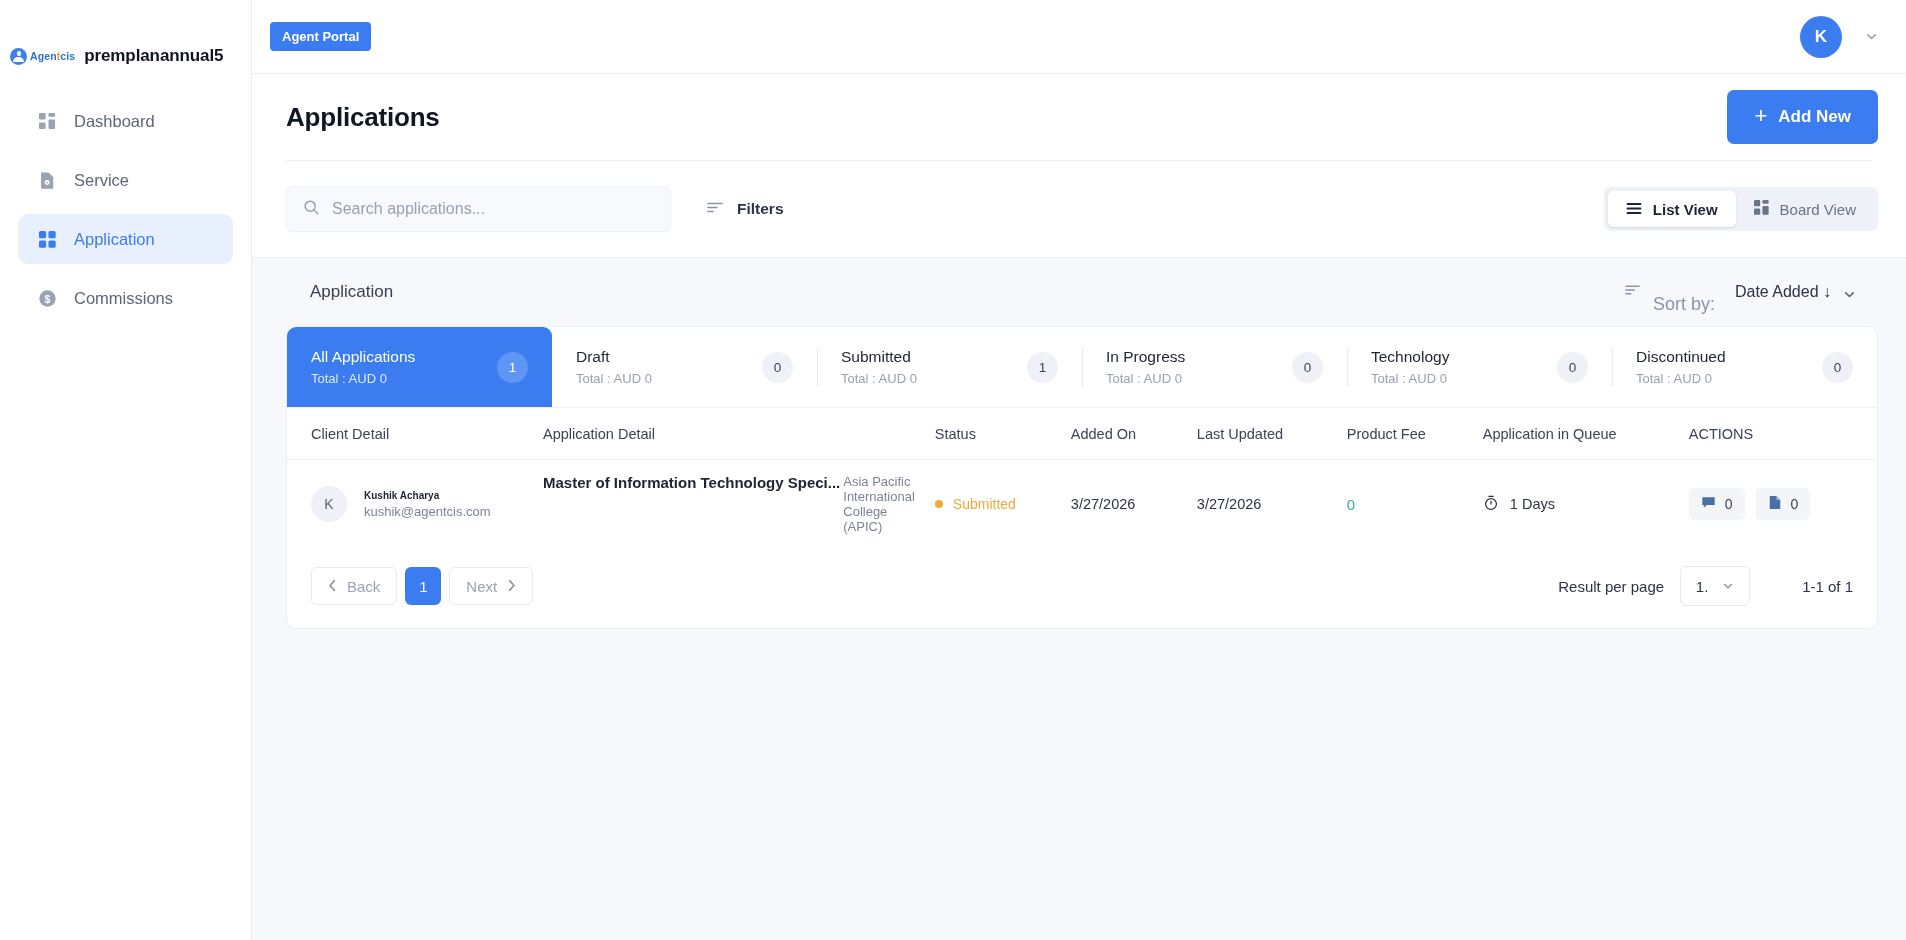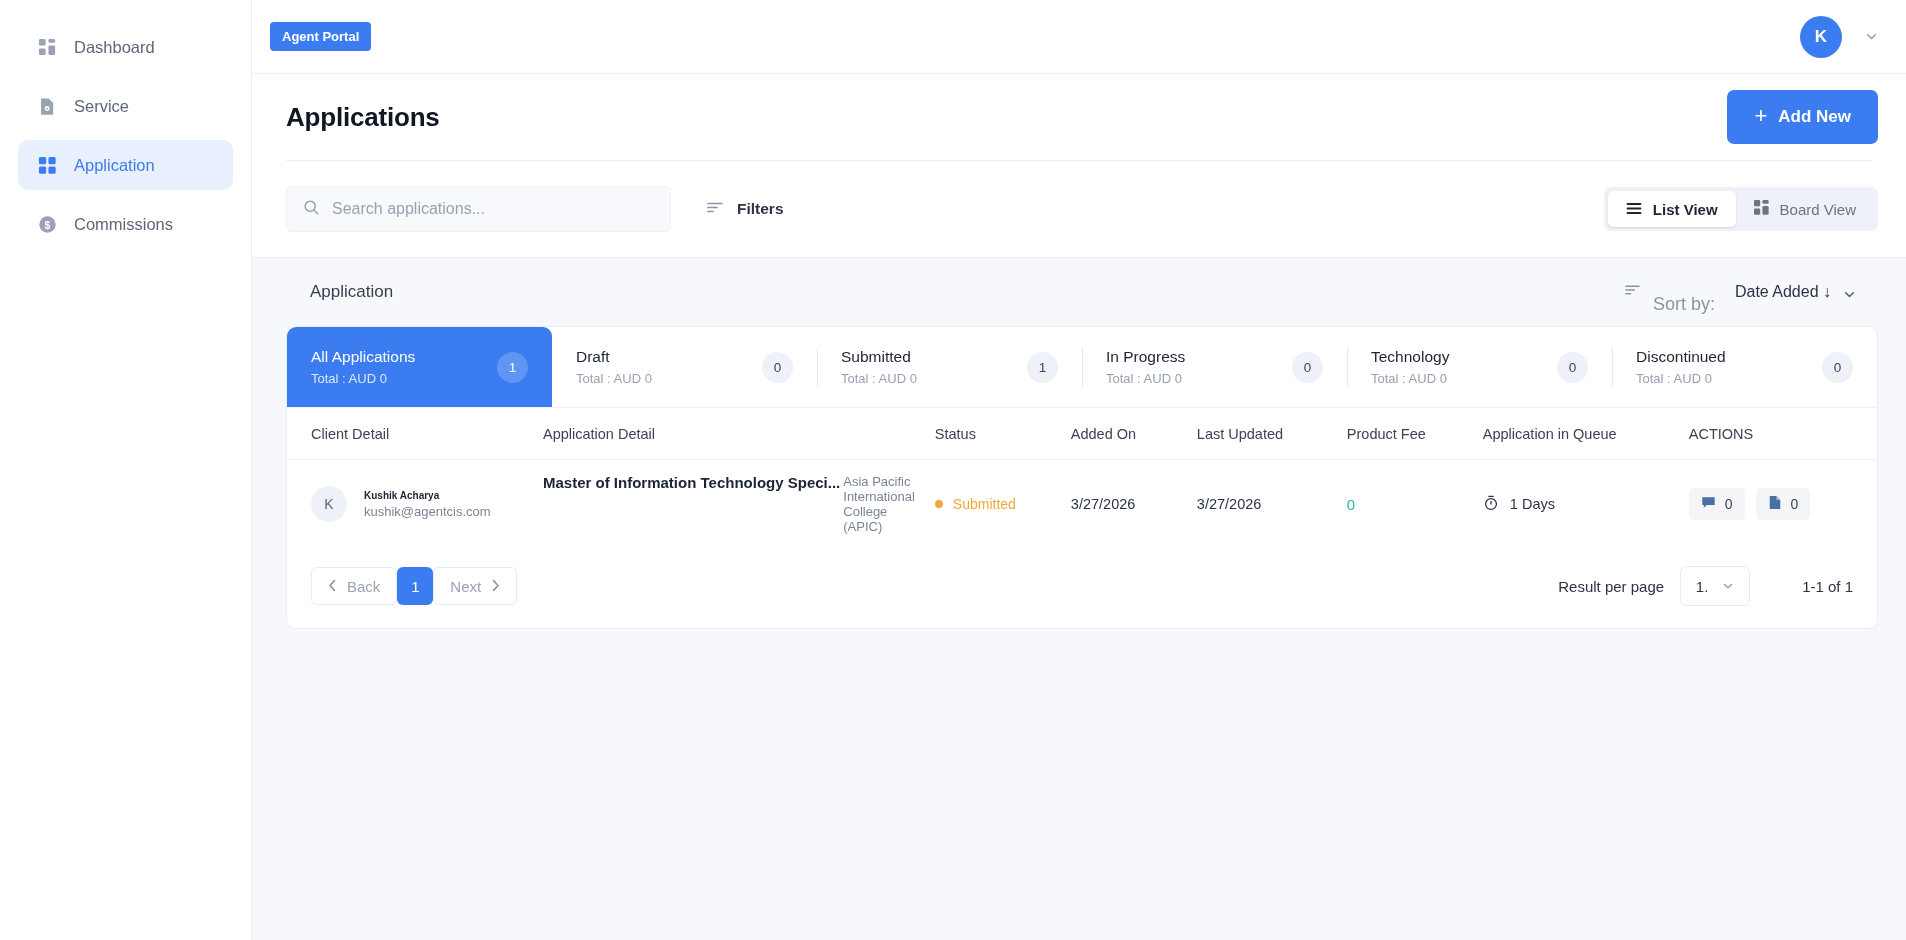--- a/index.html
+++ b/index.html
@@ -242,21 +242,21 @@
   .actions { display: flex; align-items: center; gap: 11px; }
   .act-chip {
     display: flex; align-items: center; gap: 9px;
     background: #f3f5f9; border-radius: 5px;
     height: 32px; padding: 0 12px;
     font-size: 14px; color: #3b4354; cursor: pointer; user-select: none;
   }
 
   
   .pager { display: flex; align-items: center; padding: 18px 24px 22px 24px; }
-  .pg-group { display: flex; align-items: center; }
+  .pg-group { display: flex; align-items: center; gap: 8px; }
   .pg-btn {
     display: flex; align-items: center; gap: 10px;
     height: 38px; padding: 0 16px;
     border: 1px solid #e6eaf1; border-radius: 6px;
     background: #ffffff; color: #9aa3b3; font-size: 15px;
     cursor: pointer; user-select: none;
     font-family: "Liberation Sans", sans-serif;
   }
   .pg-num {
     width: 36px; height: 38px; border-radius: 6px;
@@ -276,20 +276,27 @@
   .range { font-size: 15px; color: #2c3345; margin-left: 36px; }
 
   .chev { display: inline-block; width: 11px; height: 11px; }
 </style>
 </head>
 <body>
 
 <div class="app">
 
   <aside class="sidebar">
+    <div class="brand">
+      <span class="brand-logo">
+        <span class="brand-mark"></span>
+        <span class="brand-word"><span>Agen</span><span class="dot">t</span><span>cis</span></span>
+      </span>
+      <span class="brand-title">premplanannual5</span>
+    </div>
 
     <nav class="nav">
 
       <div class="nav-item">
         <span class="nav-ico">
           <svg width="19" height="19" viewBox="0 0 20 20" fill="#9aa3b3">
             <rect x="1" y="1" width="7" height="7" rx="1.4"></rect>
             <rect x="11" y="1" width="7" height="4" rx="1.4"></rect>
             <rect x="1" y="11" width="7" height="7" rx="1.4"></rect>
             <rect x="11" y="8" width="7" height="10" rx="1.4"></rect>

